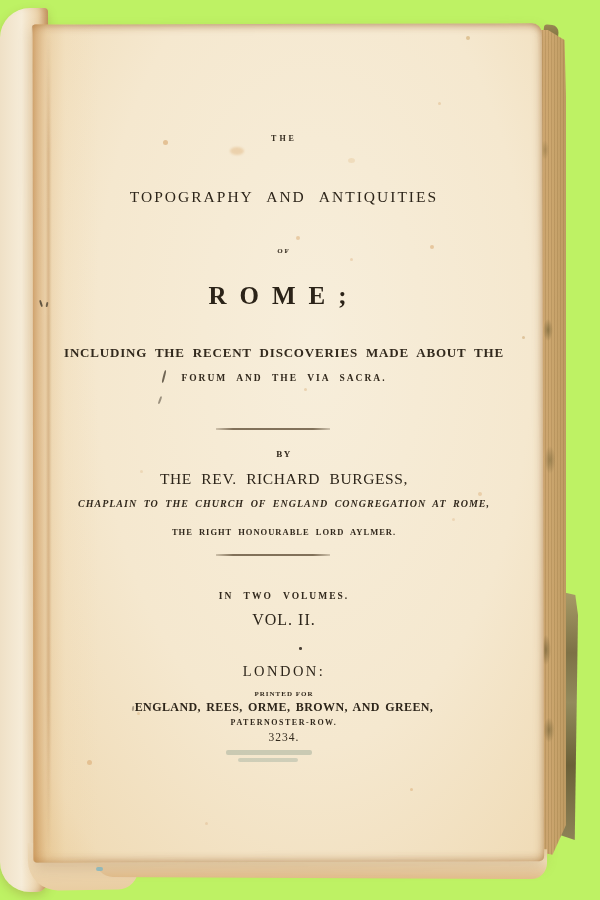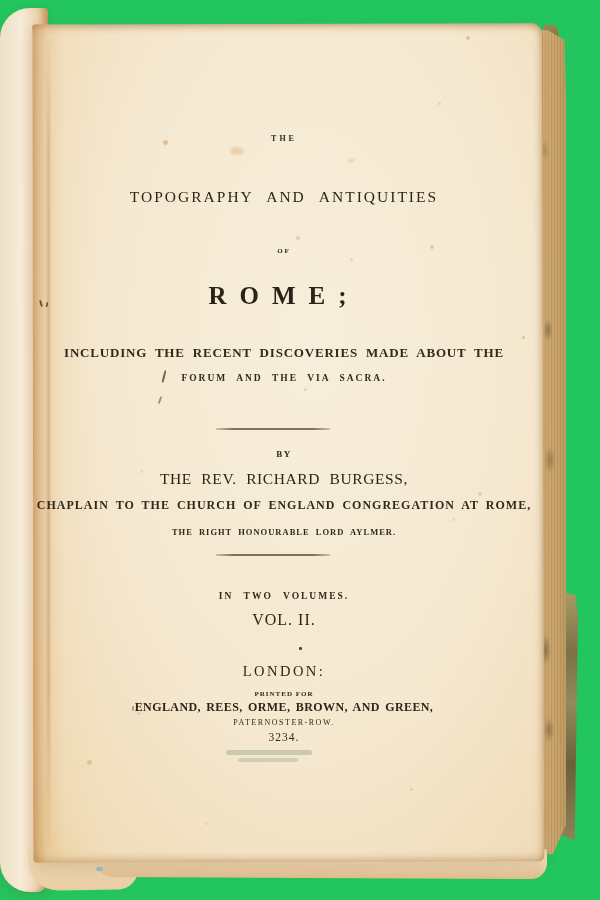--- a/index.html
+++ b/index.html
@@ -1,16 +1,16 @@
 <!DOCTYPE html>
 <html><head>
 <meta charset="utf-8">
 <style>
   html,body{margin:0;padding:0;background:#ffffff;}
-  .photo{position:relative;width:600px;height:900px;background:#22c55e;overflow:hidden;
+  .photo{position:relative;width:600px;height:900px;background:#bef264;overflow:hidden;
          font-family:"Liberation Serif","DejaVu Serif",serif;}
 
   
   .board-edge{position:absolute;left:551px;top:590px;width:27px;height:250px;
     background:linear-gradient(180deg,#a99c68 0%,#7d7146 25%,#938a5c 45%,#6b6038 70%,#8e8257 100%);
     clip-path:polygon(10% 0,90% 2%,100% 10%,88% 100%,6% 97%);}
   .board-corner{position:absolute;left:543px;top:25px;width:15px;height:24px;
     background:linear-gradient(160deg,#9c8c55,#6f6136);border-radius:3px 7px 3px 3px;transform:rotate(6deg);}
   .fore-edge{position:absolute;left:536px;top:30px;width:30px;height:828px;
     background:
@@ -55,29 +55,29 @@
   .l-series{top:188px;font-size:15.5px;letter-spacing:2px;word-spacing:8px;color:#2d251a;}
   .l-of{top:247px;font-size:7px;letter-spacing:2px;font-weight:700;}
   .l-rome{top:282px;font-size:25px;letter-spacing:13px;font-weight:700;color:#2b2318;}
   .l-sub1{top:345px;font-size:13px;letter-spacing:.8px;word-spacing:4px;font-weight:700;}
   .l-sub2{top:373px;font-size:9.5px;letter-spacing:2px;word-spacing:5px;font-weight:700;}
   .rule{position:absolute;left:50%;width:114px;height:2px;margin-left:-68px;
         background:linear-gradient(90deg,rgba(90,72,48,.25),rgba(90,72,48,.75) 15%,rgba(90,72,48,.75) 85%,rgba(90,72,48,.25));}
   .r1{top:428px;} .r2{top:554px;}
   .l-by{top:449px;font-size:9px;letter-spacing:1.5px;font-weight:700;}
   .l-author{top:470px;font-size:15.5px;letter-spacing:.6px;word-spacing:5px;color:#2d251a;}
-  .l-role1{top:498px;font-size:12px;letter-spacing:1px;word-spacing:3px;font-weight:700;}
+  .l-role1{top:498px;font-size:10px;letter-spacing:1px;word-spacing:3px;font-weight:700;font-style:italic;}
   .l-role2{top:513px;font-size:8.5px;letter-spacing:1px;word-spacing:3px;font-weight:700;}
   .l-role3{top:527px;font-size:8.5px;letter-spacing:1px;word-spacing:3px;font-weight:700;}
   .l-vols{top:591px;font-size:9.5px;letter-spacing:2px;word-spacing:6px;font-weight:700;}
   .l-vol{top:611px;font-size:16px;letter-spacing:1px;color:#2d251a;text-align:center;}
   .l-city{top:663px;font-size:14.5px;letter-spacing:2.5px;color:#2d251a;}
   .l-pfor{top:690px;font-size:7px;letter-spacing:1px;font-weight:700;}
   .l-pub{top:700px;font-size:12px;letter-spacing:.4px;word-spacing:2px;font-weight:700;color:#2d251a;}
-  .l-addr{top:718px;font-size:8px;letter-spacing:1.5px;font-weight:400;}
+  .l-addr{top:718px;font-size:8px;letter-spacing:1.5px;font-weight:700;}
   .l-year{top:731px;font-size:11.5px;letter-spacing:1px;}
   .tiny-dot{position:absolute;left:271px;top:647px;width:2.5px;height:2.5px;border-radius:50%;background:#4a4036;}
 
   
   .stamp{position:absolute;left:212px;top:750px;width:130px;height:16px;opacity:.35;filter:blur(.7px);}
   .stamp .b1{position:absolute;left:14px;top:0;width:86px;height:5px;background:#7d9584;border-radius:2px;}
   .stamp .b2{position:absolute;left:26px;top:8px;width:60px;height:4px;background:#8aa093;border-radius:2px;}
 
   
   .spot{position:absolute;border-radius:50%;}

